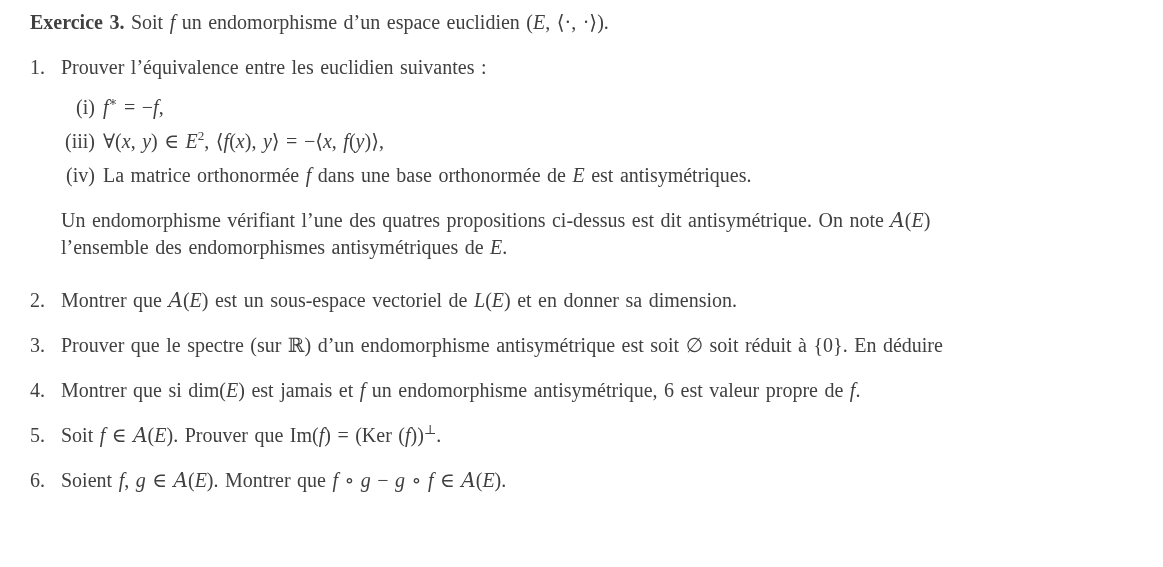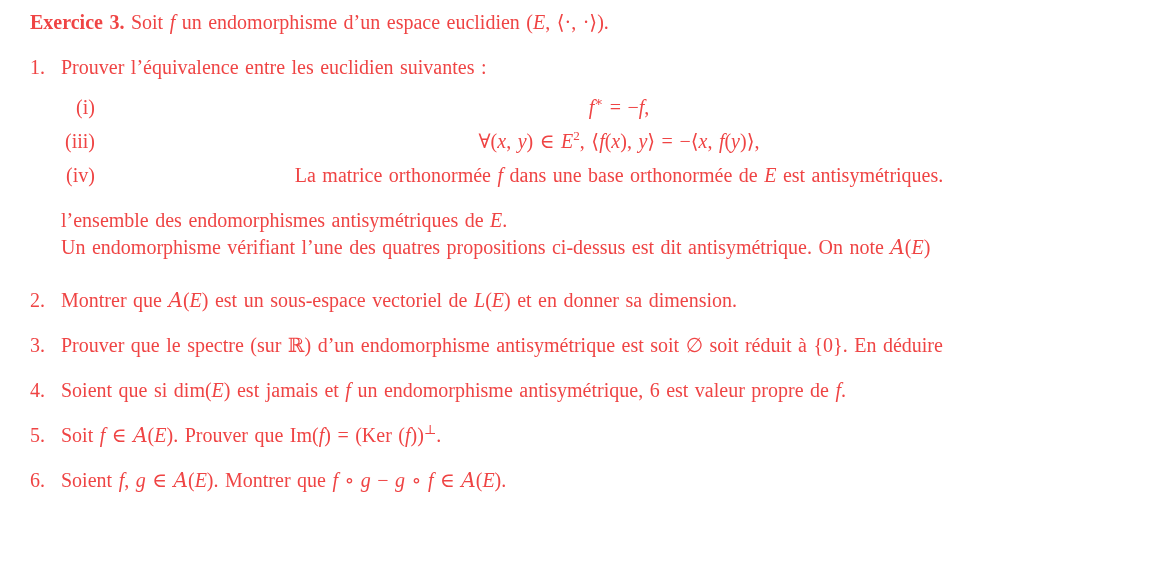--- a/index.html
+++ b/index.html
@@ -32,28 +32,28 @@
   .body { flex: 1; min-width: 0; }
 
   .roman-list { margin-top: 13px; }
   .roman-item { display: flex; margin-bottom: 7px; }
   .rlabel {
     flex: 0 0 44px;
     margin-left: -10px;
     padding-right: 8px;
     text-align: right;
   }
-  .rbody { flex: 1; min-width: 0; text-align: center; }
+  .rbody { flex: 1; min-width: 0; }
 
   .note { margin-top: 18px; margin-bottom: 8px; }
 </style>
 </head>
 <body style="background: rgb(255, 255, 255);">
 
-<div class="doc" style="color: #ef4444;">
+<div class="doc" style="color: #404040;">
 
   <div class="heading">
       <div class="line"><span class="bf">Exercice 3.</span><span>  Soit </span><span class="it">f</span><span> un endomorphisme d’un espace euclidien (</span><span class="it">E</span><span>, ⟨·, ·⟩).</span></div>
     </div>
 
   <div class="item">
     <div class="num">1.</div>
     <div class="body">
       <div>
           <div class="line"><span>Prouver l’équivalence entre les euclidien suivantes :</span></div>
@@ -74,22 +74,22 @@
         </div>
         <div class="roman-item">
           <div class="rlabel">(iv)</div>
           <div class="rbody">
               <div class="line"><span>La matrice orthonormée </span><span class="it">f</span><span> dans une base orthonormée de </span><span class="it">E</span><span> est antisymétriques.</span></div>
             </div>
         </div>
       </div>
 
       <div class="note">
+          <div class="line"><span>Un endomorphisme vérifiant l’une des quatres propositions ci-dessus est dit antisymétrique. On note </span><span class="cal">A</span><span>(</span><span class="it">E</span><span>)</span></div>
           <div class="line"><span>l’ensemble des endomorphismes antisymétriques de </span><span class="it">E</span><span>.</span></div>
-          <div class="line"><span>Un endomorphisme vérifiant l’une des quatres propositions ci-dessus est dit antisymétrique. On note </span><span class="cal">A</span><span>(</span><span class="it">E</span><span>)</span></div>
         </div>
     </div>
   </div>
 
   <div class="item">
     <div class="num">2.</div>
     <div class="body">
         <div class="line"><span>Montrer que </span><span class="cal">A</span><span>(</span><span class="it">E</span><span>) est un sous-espace vectoriel de </span><span class="it">L</span><span>(</span><span class="it">E</span><span>) et en donner sa dimension.</span></div>
       </div>
   </div>
@@ -97,21 +97,21 @@
   <div class="item">
     <div class="num">3.</div>
     <div class="body">
         <div class="line"><span>Prouver que le spectre (sur ℝ) d’un endomorphisme antisymétrique est soit ∅ soit réduit à {0}. En déduire</span></div>
       </div>
   </div>
 
   <div class="item">
     <div class="num">4.</div>
     <div class="body">
-        <div class="line"><span>Soient que si dim(</span><span class="it">E</span><span>) est jamais et </span><span class="it">f</span><span> un endomorphisme antisymétrique, 6 est valeur propre de </span><span class="it">f</span><span>.</span></div>
+        <div class="line"><span>Montrer que si dim(</span><span class="it">E</span><span>) est jamais et </span><span class="it">f</span><span> un endomorphisme antisymétrique, 6 est valeur propre de </span><span class="it">f</span><span>.</span></div>
       </div>
   </div>
 
   <div class="item">
     <div class="num">5.</div>
     <div class="body">
         <div class="line"><span>Soit </span><span class="it">f</span><span> ∈ </span><span class="cal">A</span><span>(</span><span class="it">E</span><span>). Prouver que Im(</span><span class="it">f</span><span>) = (Ker (</span><span class="it">f</span><span>))</span><sup>⊥</sup><span>.</span></div>
       </div>
   </div>
 

